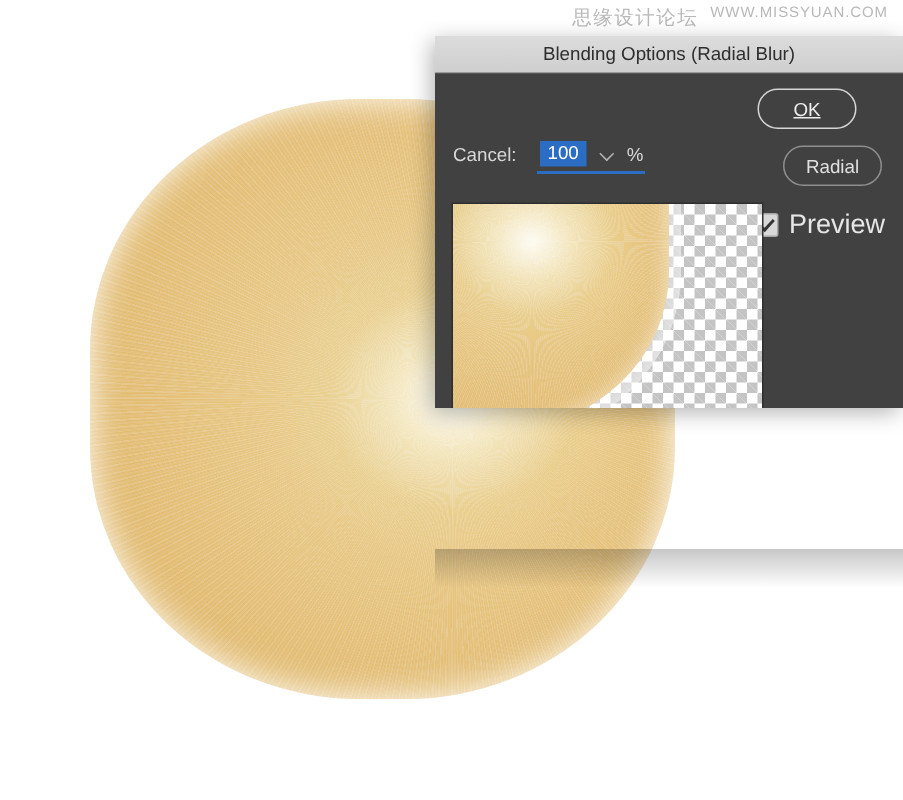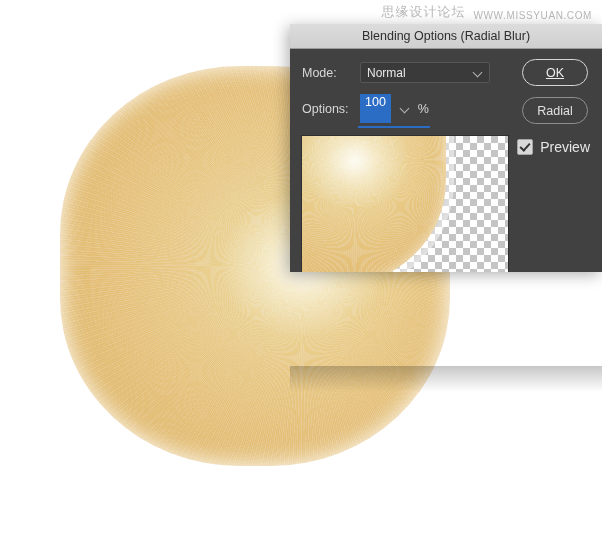--- a/index.html
+++ b/index.html
@@ -77,21 +77,21 @@
     box-shadow: inset 0 0 22px 14px rgba(255,255,255,0.88);
     pointer-events: none;
   }
 
   
   #watermark {
     position: absolute;
     top: 3px;
     right: 10px;
     display: flex;
-    align-items: flex-end;
+    align-items: flex-start;
     gap: 8px;
     color: #b9b9b9;
     user-select: none;
   }
   #watermark .wm-cn { font-size: 13px; letter-spacing: 1px; }
   #watermark .wm-en { font-size: 10px; letter-spacing: .6px; font-family: Liberation Sans, sans-serif; }
 
   
   #dialog {
     position: absolute;
@@ -171,21 +171,21 @@
   #opacity-input-wrap {
     position: relative;
     display: flex;
     align-items: center;
   }
   #opacity-value {
     display: inline-block;
     background: #2b6cc4;
     color: #ffffff;
     font-size: 12.5px;
-    padding: 1px 5px 14px 5px;
+    padding: 1px 5px 2px 5px;
     line-height: 14px;
   }
   #opacity-underline {
     position: absolute;
     left: -2px;
     bottom: -5px;
     width: 72px;
     height: 2px;
     background: #2b6cc4;
   }
@@ -204,21 +204,21 @@
     border: 1.5px solid #c8c8c8;
     border-radius: 14px;
     color: #ededed;
     font-size: 12.5px;
     display: flex;
     align-items: center;
     justify-content: center;
     background: transparent;
     box-sizing: border-box;
   }
-  #ok-button     { right: 14px; top: 10px; border-color: #d6d6d6; text-decoration: underline; }
+  #ok-button     { right: 31px; top: 10px; border-color: #d6d6d6; text-decoration: underline; }
   #cancel-button { right: 14px; top: 48px; border-color: #8f8f8f; color: #e0e0e0; }
 
   #preview-toggle {
     position: absolute;
     right: 12px;
     top: 90px;
     display: flex;
     align-items: center;
     gap: 7px;
   }
@@ -232,21 +232,21 @@
   }
   #preview-checkbox::after {
     content: "";
     position: absolute;
     left: 4px; top: 1px;
     width: 4px; height: 8px;
     border-right: 2px solid #343434;
     border-bottom: 2px solid #343434;
     transform: rotate(42deg);
   }
-  #preview-label { color: #e6e6e6; font-size: 14px; }
+  #preview-label { color: #e6e6e6; font-size: 18px; }
 
   
   #preview-pane {
     position: absolute;
     left: 12px;
     top: 87px;
     width: 206px;
     height: 212px;
     background-color: #ffffff;
     background-image:
@@ -362,30 +362,23 @@
 <div id="dialog-shadow"></div>
 
 <div id="dialog">
 
   <div id="dialog-titlebar">
     <span id="dialog-title">Blending Options (Radial Blur)</span>
   </div>
 
   <div id="dialog-body">
 
-    <div class="row" id="mode-row">
-      <span class="field-label">Mode:</span>
-      <div id="mode-select">
-        <span id="mode-select-value">Normal</span>
-        <span class="chev"></span>
-      </div>
-    </div>
 
     <div class="row" id="opacity-row">
-      <span class="field-label">Options:</span>
+      <span class="field-label">Cancel:</span>
       <div id="opacity-input-wrap">
         <span id="opacity-value">100</span>
         <span id="opacity-underline"></span>
         <span class="chev" id="opacity-chev"></span>
         <span id="opacity-percent">%</span>
       </div>
     </div>
 
     <div class="btn" id="ok-button">OK</div>
     <div class="btn" id="cancel-button">Radial</div>

